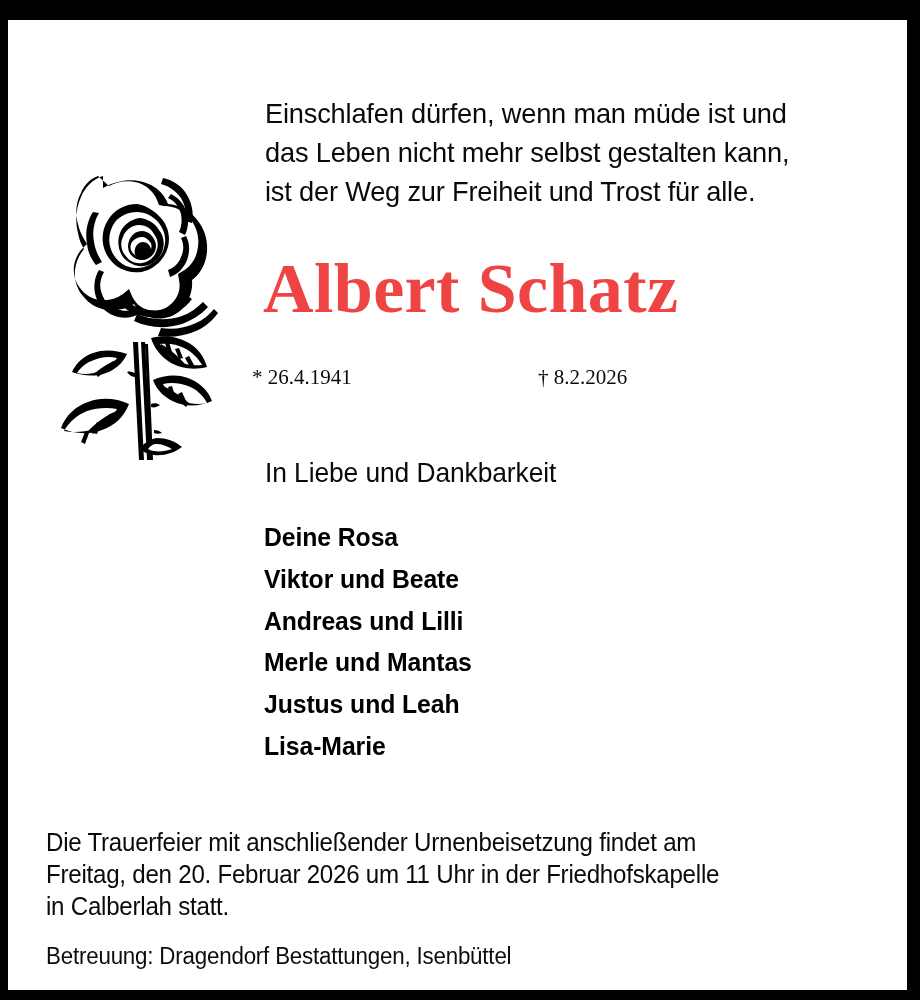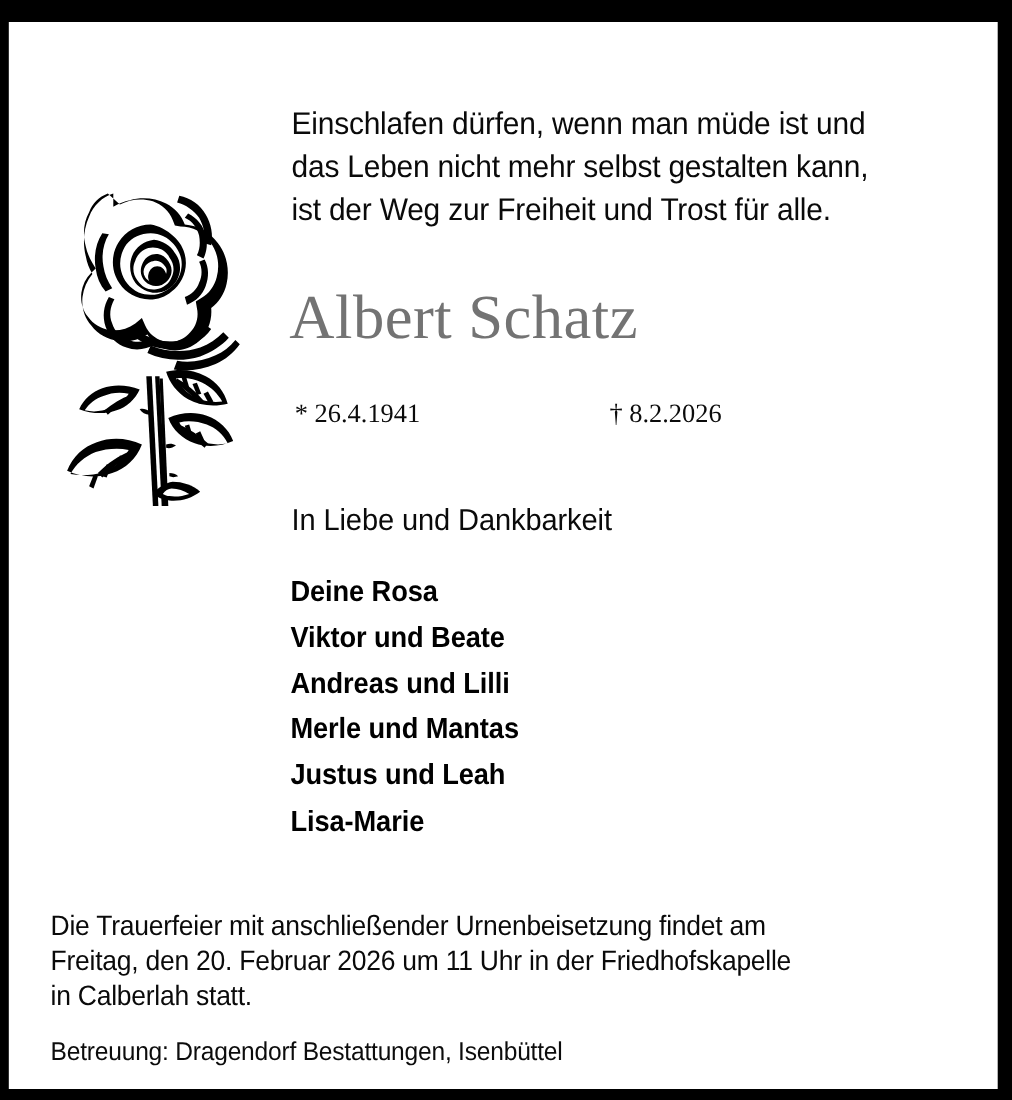--- a/index.html
+++ b/index.html
@@ -59,34 +59,34 @@
     transform: scaleX(0.955);
     transform-origin: left top;
     white-space: pre-line;
   }
 
   .name {
     position: absolute;
     left: 255px;
     top: 238px;
     font-family: "Liberation Serif", "DejaVu Serif", serif;
-    font-weight: normal;
-    font-size: 57px;
+    font-weight: bold;
+    font-size: 70px;
     line-height: 62px;
-    color: #737373;
+    color: #ef4444;
     letter-spacing: 0.4px;
   }
 
   .dates {
     position: absolute;
-    left: 260px;
+    left: 244px;
     top: 339px;
     width: 560px;
     font-family: "Liberation Serif", "DejaVu Serif", serif;
-    font-size: 24px;
+    font-size: 21px;
     line-height: 36px;
     color: #0b0b0b;
   }
   .dates .birth {
     display: inline-block;
     width: 286px;
   }
   .dates .death { display: inline-block; }
 
   .dedication {

